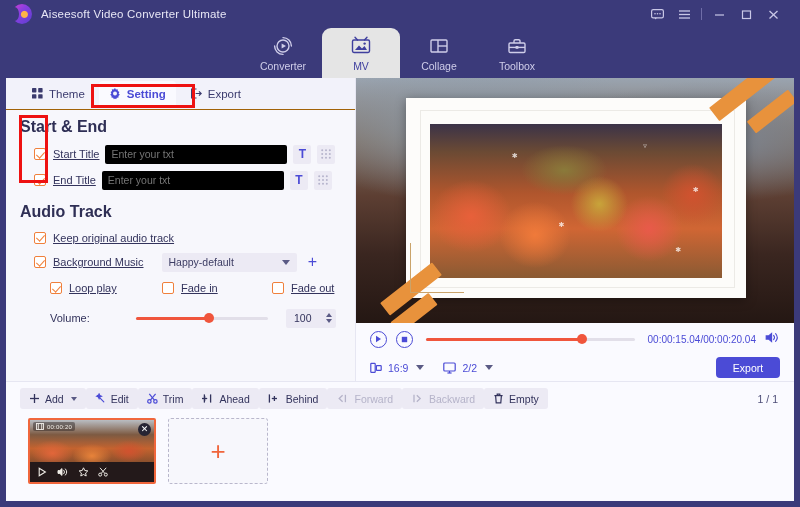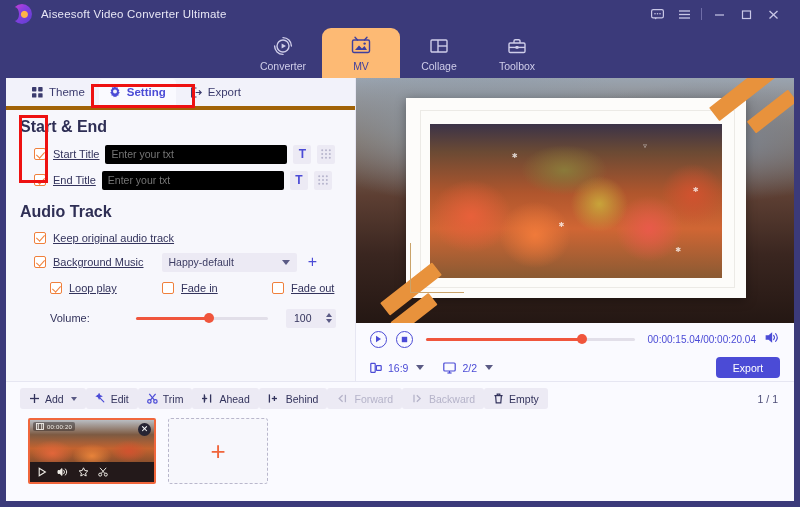--- a/index.html
+++ b/index.html
@@ -59,21 +59,21 @@
     height: 50px; display: flex; justify-content: center;
     align-items: flex-end; gap: 0; position: relative;
   }
   .modtab {
     width: 78px; height: 50px;
     display: flex; flex-direction: column;
     align-items: center; justify-content: center;
     gap: 3px; color: #cfcde9; font-size: 10.5px;
     border-radius: 9px 9px 0 0;
   }
-  .modtab.active { background: #fdba74; color: #3f3f9e; }
+  .modtab.active { background: #e5e5e5; color: #3f3f9e; }
   .modtab svg { display: block; }
 
   
   .content {
     background: #fafaff;
     height: 423px;
     border-radius: 3px 3px 2px 2px;
     position: relative;
     display: flex; flex-direction: column;
   }
@@ -82,21 +82,21 @@
   
   .leftcol {
     width: 350px; flex: none;
     background: #f7f7fc;
     display: flex; flex-direction: column;
     border-right: 1px solid #e6e6f2;
   }
   .subtabs {
     height: 32px; display: flex; align-items: center;
     gap: 4px; padding-left: 16px;
-    border-bottom: 4px solid #a16207;
+    border-bottom: 1px solid #a16207;
     background: #f2f2fa;
   }
   .subtab {
     display: flex; align-items: center; gap: 6px;
     height: 26px; padding: 0 10px;
     font-size: 11.5px; color: #3b3b6e;
     border-radius: 4px 4px 0 0;
   }
   .subtab.active { background: #fafaff; color: #4b4bd6; font-weight: bold; }
   .subtab svg { display:block; }

